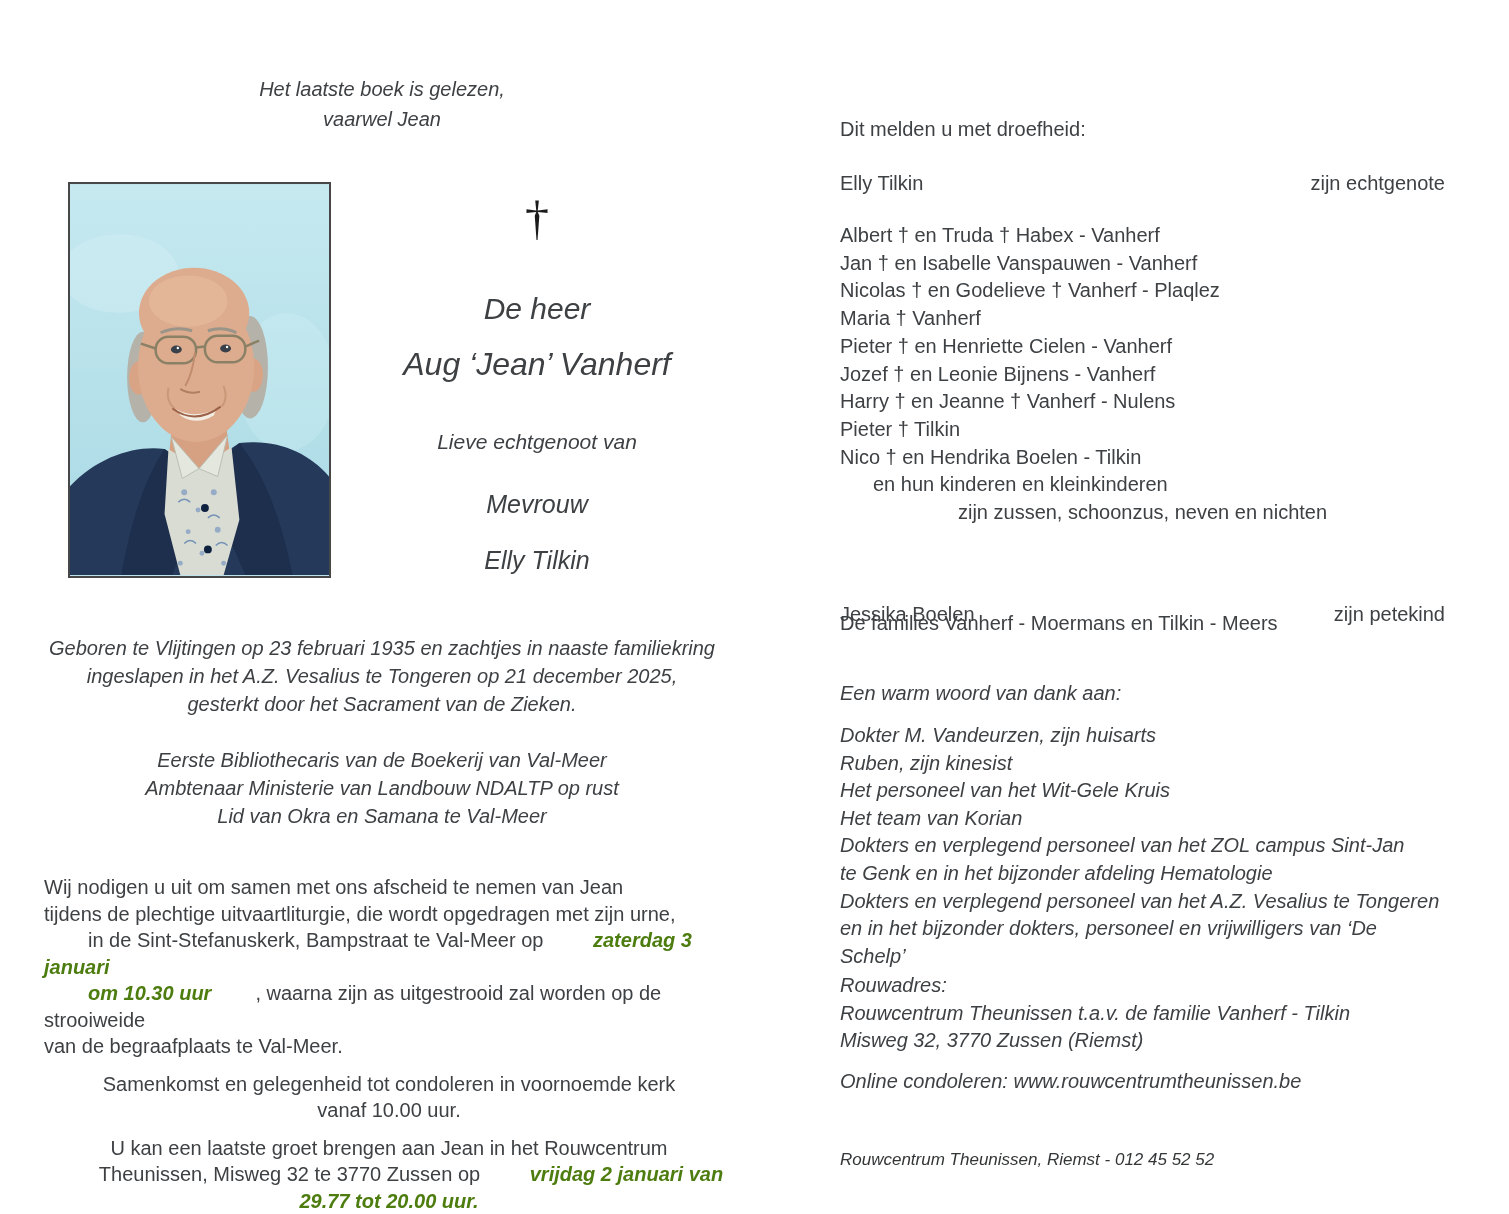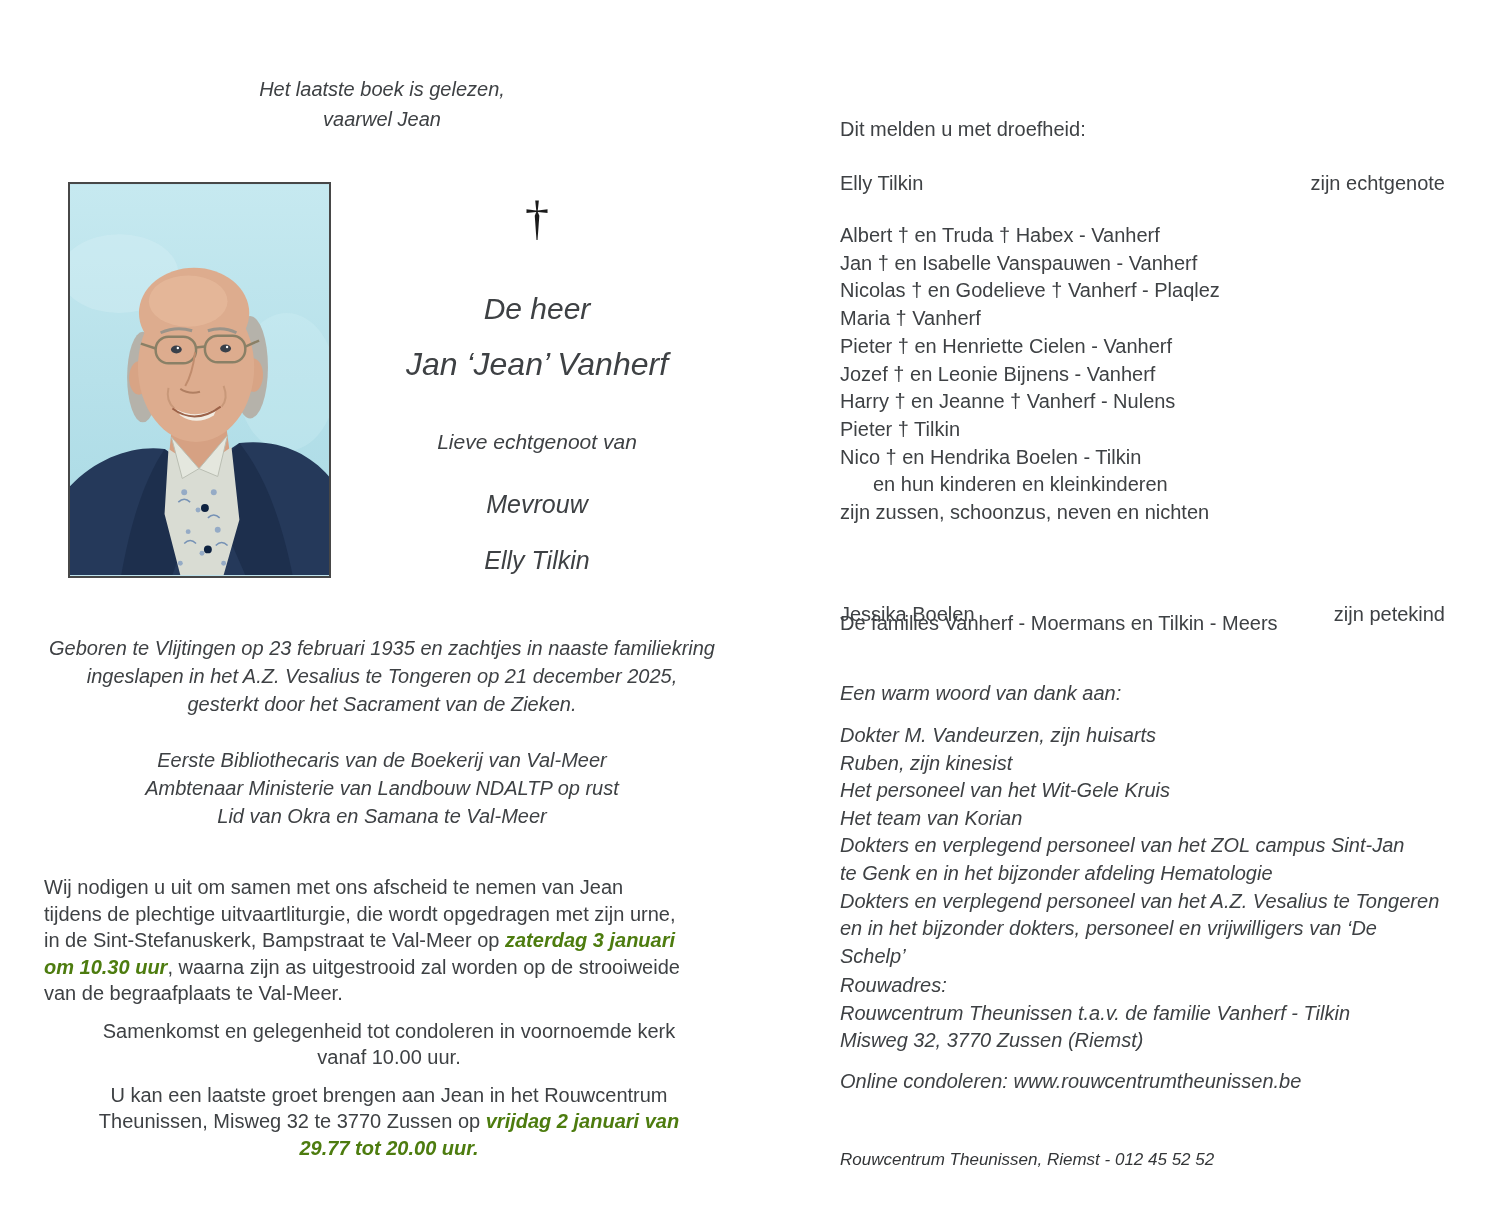--- a/index.html
+++ b/index.html
@@ -3,21 +3,21 @@
 <meta charset="utf-8">
 <style>
   html,body{margin:0;padding:0;}
   body{
     width:1509px;height:1214px;background:#ffffff;position:relative;
     font-family:"Liberation Sans","DejaVu Sans",sans-serif;
     color:#3e4144;-webkit-font-smoothing:antialiased;
   }
   .abs{position:absolute;}
   .b{font-weight:bold;color:#4d7c0f;font-style:italic;}
-  .seg{white-space:pre-wrap;}
+  .seg{white-space:pre-wrap;margin-left:44px;}
 
   
   .epigraph{left:0;top:74px;width:764px;text-align:center;font-size:20px;line-height:30px;font-style:italic;}
   .photo-frame{left:68px;top:182px;width:263px;height:396px;border:2px solid #474747;box-sizing:border-box;background:#bfe3ec;}
   .photo-frame svg{display:block;width:100%;height:100%;}
   .header-block{left:331px;top:182px;width:412px;height:400px;text-align:center;}
   .header-block > div{position:absolute;left:0;right:0;}
   .cross{top:12px;font-family:"Liberation Serif","DejaVu Serif",serif;font-size:48px;line-height:1;color:#1b1b1b;}
   .honorific{top:110px;font-size:30px;font-style:italic;}
   .deceased-name{top:164px;font-size:32px;font-style:italic;}
@@ -29,21 +29,21 @@
   .invitation-block{left:44px;top:874px;width:690px;font-size:20px;line-height:26.5px;}
   .invitation-block .para + .para{margin-top:11px;text-align:center;}
 
   
   .right-page{left:840px;top:0;width:605px;height:1214px;font-size:20px;}
   .right-page > div{position:absolute;left:0;right:0;}
   .announce-intro{top:118px;}
   .widow-row{top:172px;display:flex;justify-content:space-between;}
   .family-block{top:222px;line-height:27.7px;}
   .family-block .indent{padding-left:33px;}
-  .family-block .align-right{text-align:left;}
+  .family-block .align-right{text-align:center;}
   .godchild-row{top:555px;display:flex;justify-content:space-between;margin-top:48px;}
   .families-line{top:612px;}
   .thanks-heading{top:682px;font-style:italic;}
   .thanks-items{top:722px;font-style:italic;line-height:27.6px;}
   .address-block{top:972px;font-style:italic;line-height:27.6px;}
   .online-line{top:1070px;font-style:italic;}
   .footer-line{top:1150px;font-size:17px;font-style:italic;color:#333537;}
 </style>
 </head>
 <body>
@@ -140,21 +140,21 @@
         </g>
         <circle cx="137" cy="328" r="4" fill="#0e2240"></circle>
         <circle cx="140" cy="370" r="4" fill="#0e2240"></circle>
       </g>
     </svg>
   </div>
 
   <div class="abs header-block">
     <div class="cross">†</div>
     <div class="honorific">De heer</div>
-    <div class="deceased-name">Jan ‘Jean’ Vanherf</div>
+    <div class="deceased-name">Aug ‘Jean’ Vanherf</div>
     <div class="relation-line">Lieve echtgenoot van</div>
     <div class="spouse-honorific">Mevrouw</div>
     <div class="spouse-name">Elly Tilkin</div>
   </div>
 
   <div class="abs life-block">
     <div>Geboren te Vlijtingen op 23 februari 1935 en zachtjes in naaste familiekring</div>
     <div>ingeslapen in het A.Z. Vesalius te Tongeren op 21 december 2025,</div>
     <div>gesterkt door het Sacrament van de Zieken.</div>
   </div>

